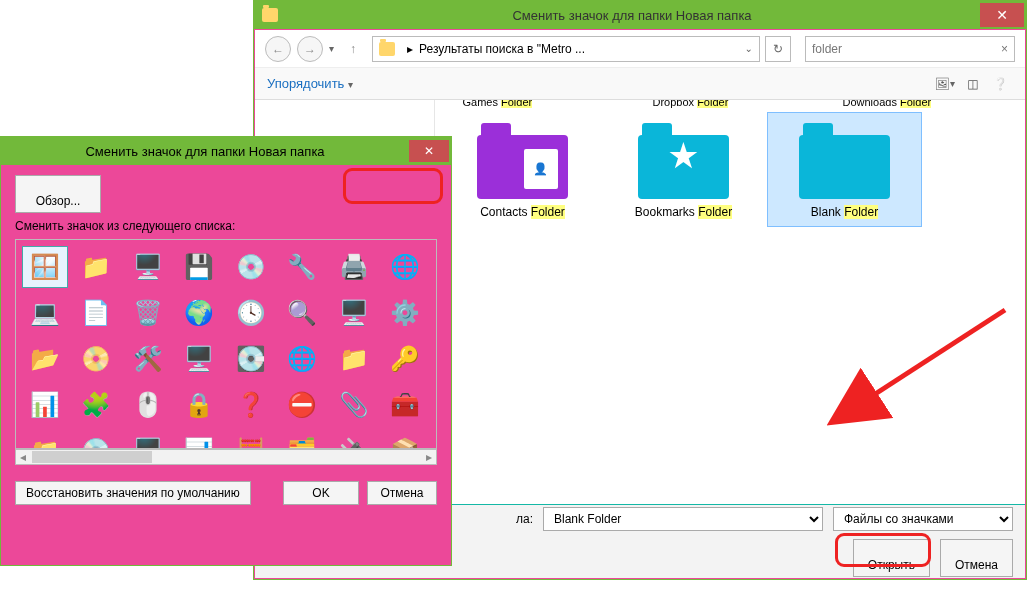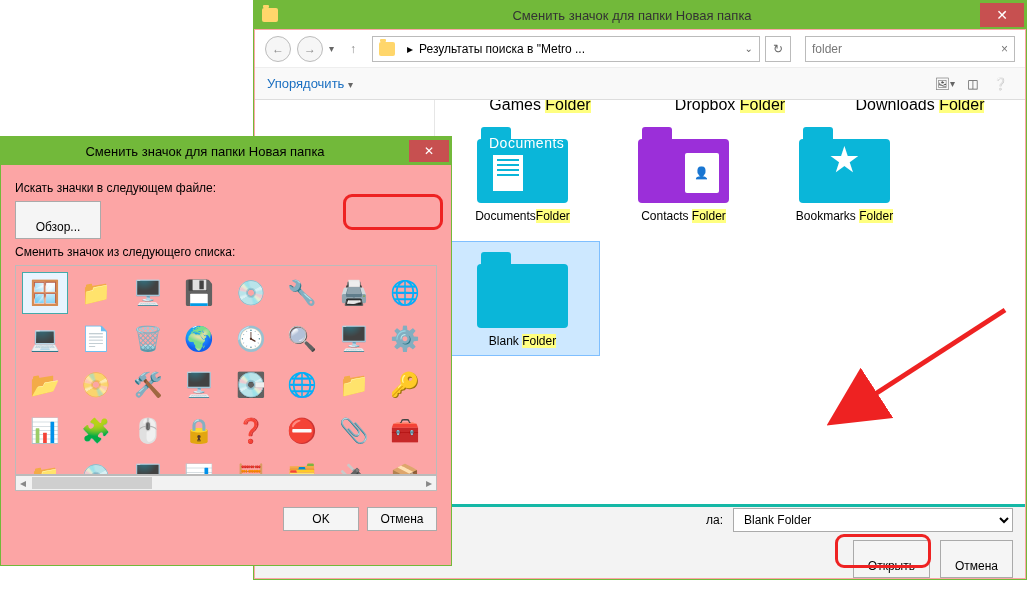--- a/index.html
+++ b/index.html
@@ -1,18 +1,18 @@
 <!DOCTYPE html>
 <html><head>
 <meta charset="utf-8">
 <style>
   * { box-sizing: border-box; margin: 0; padding: 0; }
   body { font-family: "Segoe UI", Tahoma, sans-serif; font-size: 12px; background: #fff; position: relative; width: 1028px; height: 600px; overflow: hidden; }
   mark { background: #ffff80; }
-  .window { position: absolute; border: 1px solid #72b93a; background: #fca5a5; }
+  .window { position: absolute; border: 1px solid #72b93a; background: #ec4899; }
   .win-header { background: #72b93a; color: #333; height: 28px; display: flex; align-items: center; padding-left: 8px; }
   .win-title { flex: 1; text-align: center; font-size: 13px; }
   .close-btn { width: 44px; height: 24px; background: #c75050; color: #fff; display: flex; align-items: center; justify-content: center; font-size: 14px; margin-right: 2px;}
   .folder-ico { width: 16px; height: 14px; background: #ffd66b; border-radius: 2px; position: relative; margin-right:6px;}
   .folder-ico:before { content:''; position:absolute; top:-3px; left:1px; width:6px; height:3px; background:#ffd66b; border-radius:1px; }
 
   
   #main { left: 253px; top: 0; width: 774px; height: 580px; }
   #main .body { position: absolute; left:1px; right:1px; top:29px; bottom:1px; background:#fff; display:flex; flex-direction:column; }
   .toolbar1 { height: 38px; display:flex; align-items:center; padding: 4px 10px; gap:6px; border-bottom:1px solid #eee; }
@@ -25,27 +25,27 @@
   .toolbar2 .org { color:#1a6fc1; font-size:13px;}
   .toolbar2 .spacer { flex:1; }
   .toolbar2 .tb-btn { width:24px; height:22px; display:flex; align-items:center; justify-content:center; color:#555;}
   .content { flex:1; display:flex; overflow:hidden; position:relative;}
   .left-strip { width:180px; border-right:1px solid #e6e6e6; }
   .grid { flex:1; padding: 2px 10px; display:flex; flex-wrap:wrap; align-content:flex-start; gap:0px; row-gap:10px; column-gap:6px;}
   .item { width:155px; text-align:center; font-size:12px; padding:6px; border:1px solid transparent; }
   .item.selected { background:#cde8ff; border:1px solid #7fbfff; }
   .item .biglabel { margin-top:4px; line-height:1.25;}
   .truncrow { width:100%; display:flex; justify-content:space-around; margin-top:-6px; margin-bottom:-8px; }
-  .truncrow .tlabel{ font-size:16px; width:155px; text-align:center;}
+  .truncrow .tlabel{ font-size:11px; width:155px; }
   .folder-graphic { width:95px; height:82px; margin:0 auto; position:relative; }
   .tab { position:absolute; top:4px; left:6px; width:30px; height:14px; border-radius:3px 3px 0 0; }
   .bod { position:absolute; top:16px; left:2px; right:2px; bottom:2px; border-radius:4px; }
   .c-cyan .tab,.c-cyan .bod{ background:#0ab6d9;}
   .c-purple .tab,.c-purple .bod{ background:#9b2fd9;}
-  .bottom-bar { height:74px; border-top:3px solid #14b8a6; background:#f3f3f3; display:flex; flex-direction:column; justify-content:center; padding:6px 12px; gap:8px;}
+  .bottom-bar { height:74px; border-top:1px solid #14b8a6; background:#f3f3f3; display:flex; flex-direction:column; justify-content:center; padding:6px 12px; gap:8px;}
   .bb-row { display:flex; align-items:center; gap:10px; justify-content:flex-end;}
   .sel1 { height:24px; border:1px solid #aaa; background:#fff; padding:2px 6px; font-size:12px;}
   .btn { height:24px; border:1px solid #aaa; background:#f5f5f5; padding:18px 14px; font-size:12px;}
   .red-box { border:3px solid #e22; border-radius:9px; position:absolute; pointer-events:none;}
   .arrow { position:absolute; pointer-events:none; }
 
   
   #dlg { left: 0; top: 136px; width: 452px; height: 430px; border:1px solid #72b93a; }
   #dlg .hdr { background:#72b93a; height:28px; display:flex; align-items:center; }
   #dlg .hdr .t { flex:1; text-align:center; font-size:13px;}
@@ -107,34 +107,20 @@
       <span class="tb-btn" style="color:#1a7dd9;">❔</span>
     </div>
     <div class="content">
       <div class="left-strip"></div>
       <div class="grid" id="grid">
         <div class="truncrow" id="truncrow" style="width:100%">
             <div class="tlabel">Games <mark>Folder</mark></div>
             <div class="tlabel">Dropbox <mark>Folder</mark></div>
             <div class="tlabel">Downloads <mark>Folder</mark></div>
           </div>
-      <div class="item">
-            <div class="folder-graphic c-cyan">
-              <div class="tab"></div>
-              <div class="bod"></div>
-              <div class="docs-label">Documents</div>
-              <div class="folder-doc">
-                <div class="ln"></div>
-                <div class="ln"></div>
-                <div class="ln"></div>
-                <div class="ln"></div>
-              </div>
-            </div>
-            <div class="biglabel">Documents<mark>Folder</mark></div>
-          </div>
           <div class="item">
             <div class="folder-graphic c-purple">
               <div class="tab"></div>
               <div class="bod"></div>
               <div class="contact-ico">👤</div>
             </div>
             <div class="biglabel">Contacts <mark>Folder</mark></div>
           </div>
           <div class="item">
             <div class="folder-graphic c-cyan">
@@ -159,37 +145,37 @@
               <path d="M0,0 L12,6 L0,12 z" fill="#e22"></path>
             </marker>
           </defs>
         <line x1="190" y1="10" x2="20" y2="120" stroke="#e22" stroke-width="5" marker-end="url(#ah)"></line>
       </svg>
     </div>
     <div class="bottom-bar">
       <div class="bb-row">
         <span>ла:</span>
         <select class="sel1" style="width:280px;"><option>Blank Folder</option></select>
+        <select class="sel1" style="width:180px;"><option>Файлы со значками</option></select>
       </div>
       <div class="bb-row" style="position:relative;">
         <button class="btn">Открыть</button>
         <button class="btn">Отмена</button>
         <div class="red-box" style="left:auto; right:82px; top:-6px; width:96px; height:34px;"></div>
       </div>
     </div>
   </div>
 </div>
 
 <div id="dlg" class="window">
   <div class="hdr">
     <span class="t">Сменить значок для папки Новая папка</span>
     <span class="close">✕</span>
   </div>
   <div class="dbody">
-    <div class="lbl">Искать значки в следующем файле:</div>
     <div class="pathrow" style="position:relative;">
       <button class="btn" style="width:86px;">Обзор...</button>
       <div class="red-box" style="right:-6px; top:-7px; width:100px; height:36px;"></div>
     </div>
     <div class="lbl">Сменить значок из следующего списка:</div>
     <div class="icon-list" id="iconlist">
         <div class="ic sel">🪟</div>
         <div class="ic">📁</div>
         <div class="ic">🖥️</div>
         <div class="ic">💾</div>
@@ -230,18 +216,19 @@
         <div class="ic">🔌</div>
         <div class="ic">📦</div>
       </div>
     <div class="scrollbar">
       <span style="padding:0 4px;color:#888;">◂</span>
       <div class="thumb"></div>
       <span style="flex:1"></span>
       <span style="padding:0 4px;color:#888;">▸</span>
     </div>
     <div class="dlg-buttons">
+      <button class="btn">Восстановить значения по умолчанию</button>
       <span class="spacer"></span>
       <button class="btn" style="width:76px;">OK</button>
       <button class="btn" style="width:70px;">Отмена</button>
     </div>
   </div>
 </div>
 
 </body></html>

